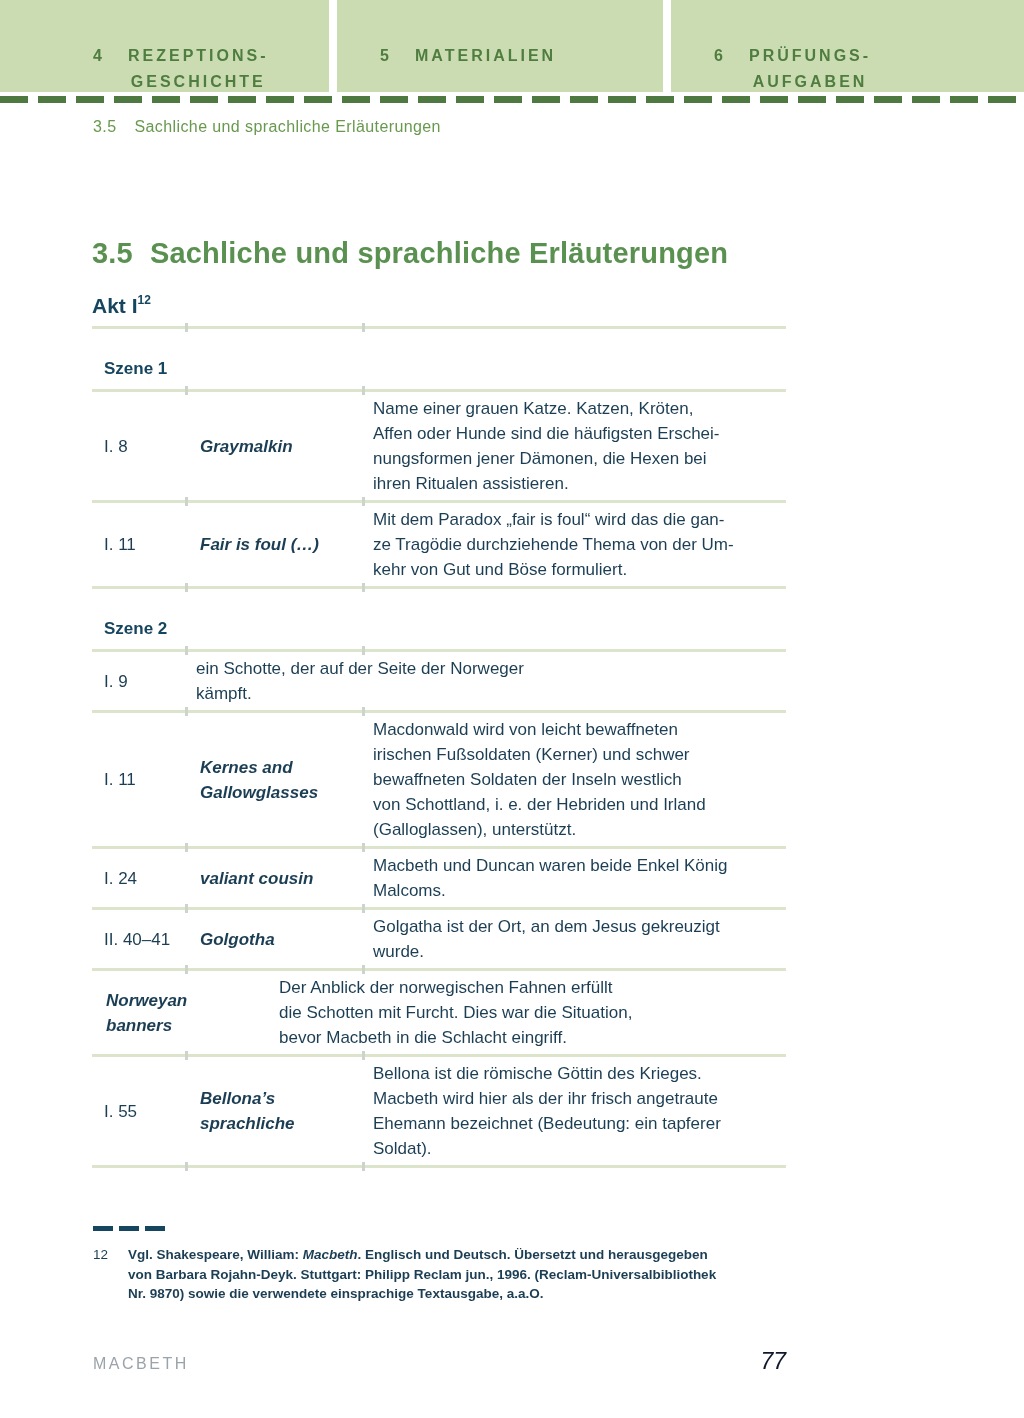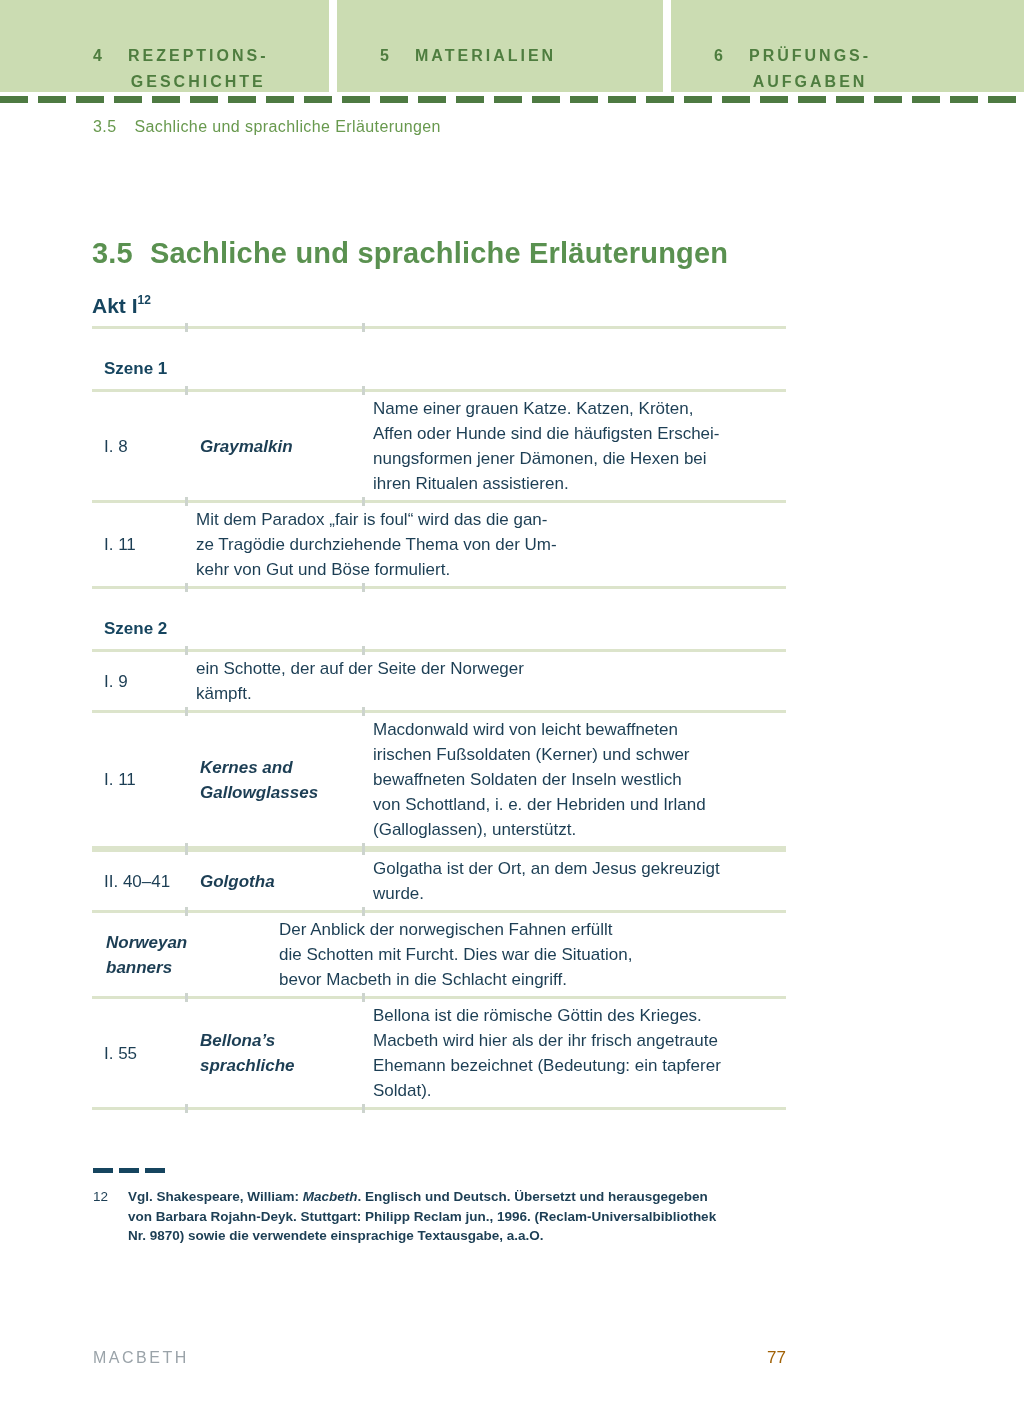--- a/index.html
+++ b/index.html
@@ -103,21 +103,21 @@
 
   
   .footer {
     position: absolute;
     left: 93px; right: 238px; top: 1348px;
     display: flex;
     justify-content: space-between;
     align-items: baseline;
   }
   .book-title { color: #9aa3a9; font-size: 16px; letter-spacing: 2.5px; }
-  .page-num { color: #a16207; font-size: 17px; }
+  .page-num { color: #0f172a; font-size: 23px; font-style: italic; }
 </style>
 </head>
 <body>
 
 <div class="header">
   <div class="tab tab1">
     <div class="tab-inner">
       <span class="tab-num">4</span>
       <span class="tab-label">REZEPTIONS-
 GESCHICHTE</span>
@@ -172,20 +172,21 @@
 nungsformen jener Dämonen, die Hexen bei
 ihren Ritualen assistieren.</div>
   </div>
 
   <div class="t-rule">
       <span class="tick t1"></span>
       <span class="tick t2"></span>
     </div>
   <div class="t-row">
     <div class="c-ref">I. 11</div>
+    <div class="c-term">Fair is foul (…)</div>
     <div class="c-desc">Mit dem Paradox „fair is foul“ wird das die gan-
 ze Tragödie durchziehende Thema von der Um-
 kehr von Gut und Böse formuliert.</div>
   </div>
 
   <div class="t-rule">
       <span class="tick t1"></span>
       <span class="tick t2"></span>
     </div>
   <div class="t-scene"><span>Szene 2</span></div>
@@ -212,20 +213,26 @@
 irischen Fußsoldaten (Kerner) und schwer
 bewaffneten Soldaten der Inseln westlich
 von Schottland, i. e. der Hebriden und Irland
 (Galloglassen), unterstützt.</div>
   </div>
 
   <div class="t-rule">
       <span class="tick t1"></span>
       <span class="tick t2"></span>
     </div>
+  <div class="t-row">
+    <div class="c-ref">I. 24</div>
+    <div class="c-term">valiant cousin</div>
+    <div class="c-desc">Macbeth und Duncan waren beide Enkel König
+Malcoms.</div>
+  </div>
 
   <div class="t-rule">
       <span class="tick t1"></span>
       <span class="tick t2"></span>
     </div>
   <div class="t-row">
     <div class="c-ref">II. 40–41</div>
     <div class="c-term">Golgotha</div>
     <div class="c-desc">Golgatha ist der Ort, an dem Jesus gekreuzigt
 wurde.</div>

